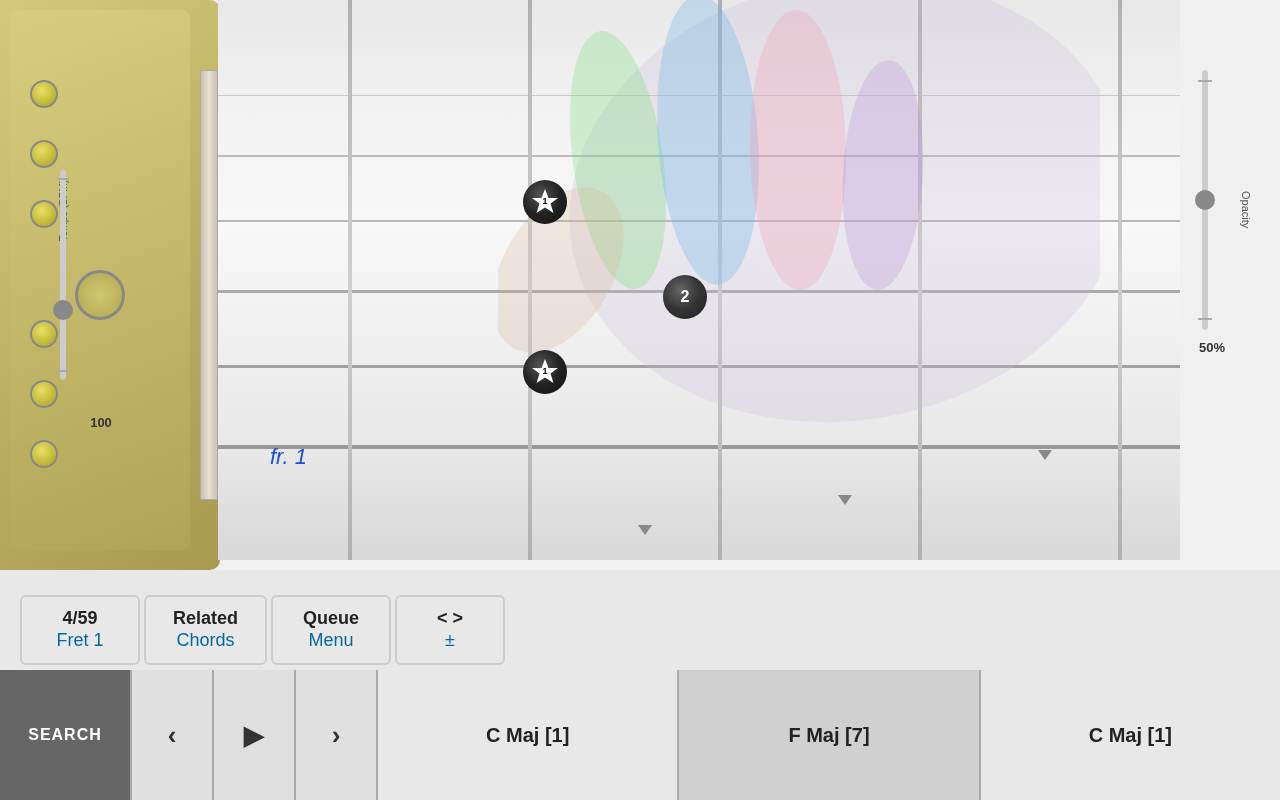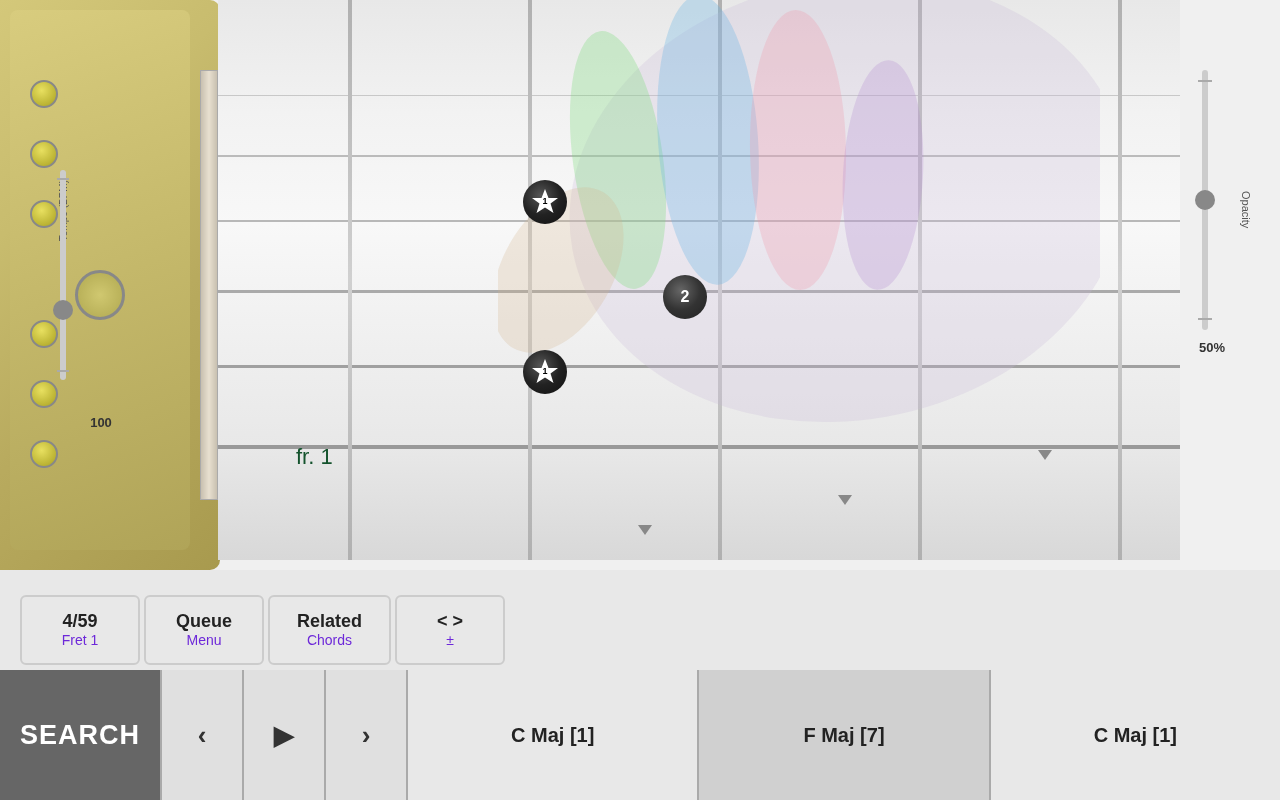--- a/index.html
+++ b/index.html
@@ -133,23 +133,23 @@
       z-index: 10;
       pointer-events: none;
     }
 
     
     .fret-indicator {
       position: absolute;
       bottom: 100px;
       left: 270px;
       font-size: 22px;
-      color: #14532d;
+      color: #1d4ed8;
+      font-style: italic;
       z-index: 25;
-      margin-left: 26px;
     }
 
     
     .chord-name {
       position: absolute;
       right: 120px;
       bottom: 90px;
       font-size: 64px;
       font-weight: 900;
       color: #111;
@@ -225,43 +225,43 @@
       min-width: 120px;
       height: 70px;
       display: flex;
       flex-direction: column;
       align-items: center;
       justify-content: center;
       line-height: 1.2;
     }
 
     .ctrl-btn .sub-label {
-      font-size: 14px;
+      font-size: 18px;
       font-weight: normal;
-      color: #6d28d9;
+      color: #0369a1;
     }
 
     
     #bottom-bar {
       position: absolute;
       bottom: 0;
       left: 0;
       right: 0;
       height: 130px;
       background: #aaa;
       display: flex;
       align-items: center;
       gap: 2px;
       z-index: 50;
     }
 
     .search-btn {
       background: #666;
       color: white;
-      font-size: 27px;
+      font-size: 16px;
       font-weight: 900;
       letter-spacing: 1px;
       padding: 0 20px;
       height: 100%;
       display: flex;
       align-items: center;
       justify-content: center;
       min-width: 130px;
       cursor: pointer;
     }
@@ -426,26 +426,26 @@
   </div>
 
 </div>
 
 <div id="control-bar">
   <button class="ctrl-btn">
     <span>4/59</span>
     <span class="sub-label">Fret 1</span>
   </button>
   <button class="ctrl-btn">
+    <span>Related</span>
+    <span class="sub-label">Chords</span>
+  </button>
+  <button class="ctrl-btn">
     <span>Queue</span>
     <span class="sub-label">Menu</span>
-  </button>
-  <button class="ctrl-btn">
-    <span>Related</span>
-    <span class="sub-label">Chords</span>
   </button>
   <button class="ctrl-btn" style="min-width:110px;">
     <span>&lt; &gt;</span>
     <span class="sub-label">±</span>
   </button>
 </div>
 
 <div id="bottom-bar">
   <div class="search-btn">SEARCH</div>
   <button class="nav-arrow-btn">

